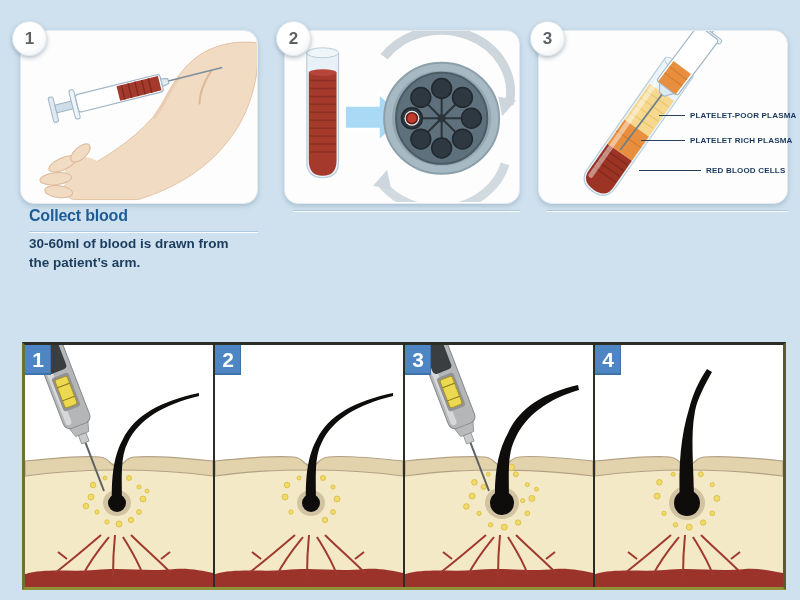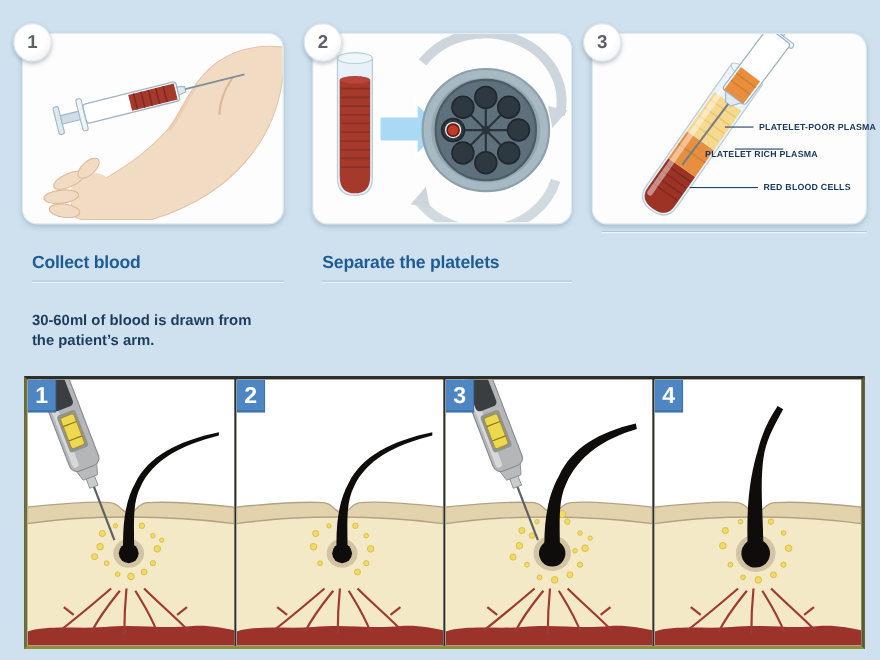--- a/index.html
+++ b/index.html
@@ -23,42 +23,42 @@
   .card svg{position:absolute;inset:0;border-radius:14px;}
   .badge{
     position:absolute;left:-9px;top:-10px;width:33px;height:33px;border-radius:50%;
     background:radial-gradient(circle at 35% 30%,#ffffff 55%,#e7ebee);
     border:1px solid #dde3e8;
     box-shadow:0 2px 4px rgba(90,115,140,.45);
     display:flex;align-items:center;justify-content:center;
     font-size:17px;font-weight:700;color:#5d6166;z-index:3;
   }
   .step-title{
-    margin:27px 0 0 9px;font-size:16px;font-weight:700;color:#1e5c95;letter-spacing:-.2px;
+    margin:3px 0 0 9px;font-size:16px;font-weight:700;color:#1e5c95;letter-spacing:-.2px;
   }
   .step-divider{
     margin:6px 0 0 9px;height:0;border-top:1px solid #aec9dc;
     box-shadow:0 1px 0 rgba(255,255,255,.9);
   }
   .step-desc{
-    margin:25px 0 0 9px;font-size:13.5px;line-height:1.42;font-weight:700;color:#1c3c5e;
+    margin:2px 0 0 9px;font-size:13.5px;line-height:1.42;font-weight:700;color:#1c3c5e;
   }
   .c1 .step-desc{max-width:218px;}
   .c2 .step-desc{max-width:232px;}
   .c3 .step-desc{max-width:212px;}
   
   .tube-labels{position:absolute;inset:0;z-index:2;}
   .tube-label-row{position:absolute;display:flex;align-items:center;height:11px;}
   .tube-label-row .leader{height:0;border-top:1.6px solid #24425e;margin-right:5px;}
   .tube-label-row .lbl{
     font-size:8px;font-weight:700;color:#17375c;letter-spacing:.2px;white-space:nowrap;
   }
   .row-ppp{top:79px;left:120px;} .row-ppp .leader{width:26px;}
-  .row-prp{top:104px;left:102px;flex-direction:column;} .row-prp .leader{width:44px;}
-  .row-rbc{top:134px;left:88px;}  .row-rbc .leader{width:62px;}
+  .row-prp{top:104px;left:102px;} .row-prp .leader{width:44px;}
+  .row-rbc{top:134px;left:100px;}  .row-rbc .leader{width:62px;}
   
   .procedure-figure{
     position:absolute;left:22px;top:342px;width:764px;height:248px;box-sizing:border-box;
     border:3px solid;border-color:#2b2d26 #595b2f #8f9138 #6f7134;
     background:#2b2d26;display:flex;gap:2px;
   }
   .panel{position:relative;flex:1 1 0;background:#ffffff;overflow:hidden;}
   .panel svg{display:block;width:100%;height:100%;}
   .panel-badge{
     position:absolute;left:0;top:0;width:26px;height:30px;background:#4d86c2;
@@ -169,21 +169,20 @@
         </g>
         <circle cx="158" cy="88" r="4" fill="#2a333a"></circle>
         <g>
           <circle cx="128" cy="88" r="10.5" fill="#2e3840" stroke="#20282e" stroke-width="1.5"></circle>
           <circle cx="128" cy="88" r="7.5" fill="#e8eef1"></circle>
           <circle cx="128" cy="88" r="5.5" fill="#c23a2c" stroke="#5f1c14" stroke-width="1.5"></circle>
         </g>
       </g>
     </svg>
   </div>
-  <div class="step-title">Separate the platelets</div>
   <div class="step-divider"></div>
 </div>
 
 <div class="step-col c3">
   <div class="card">
     <div class="badge">
         <span>3</span>
       </div>
     <svg viewBox="0 0 250 172">
 

